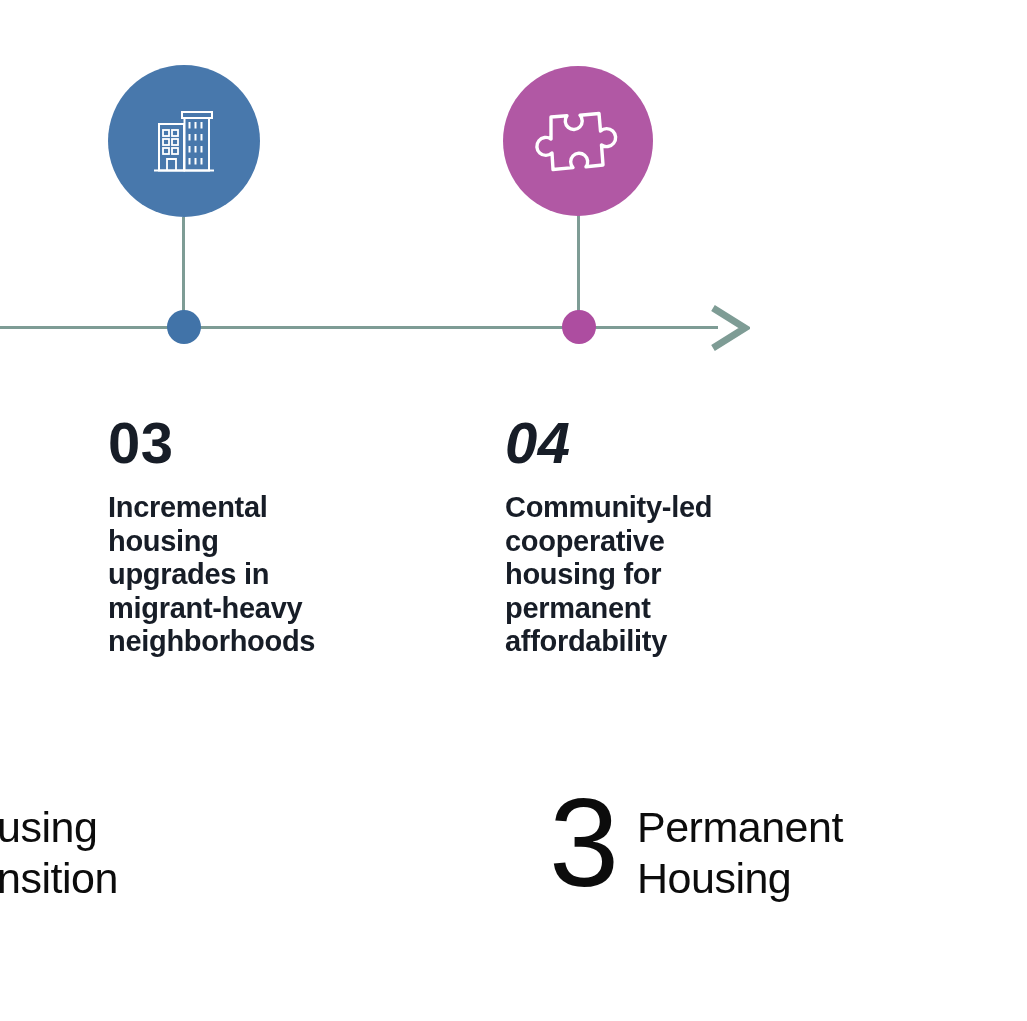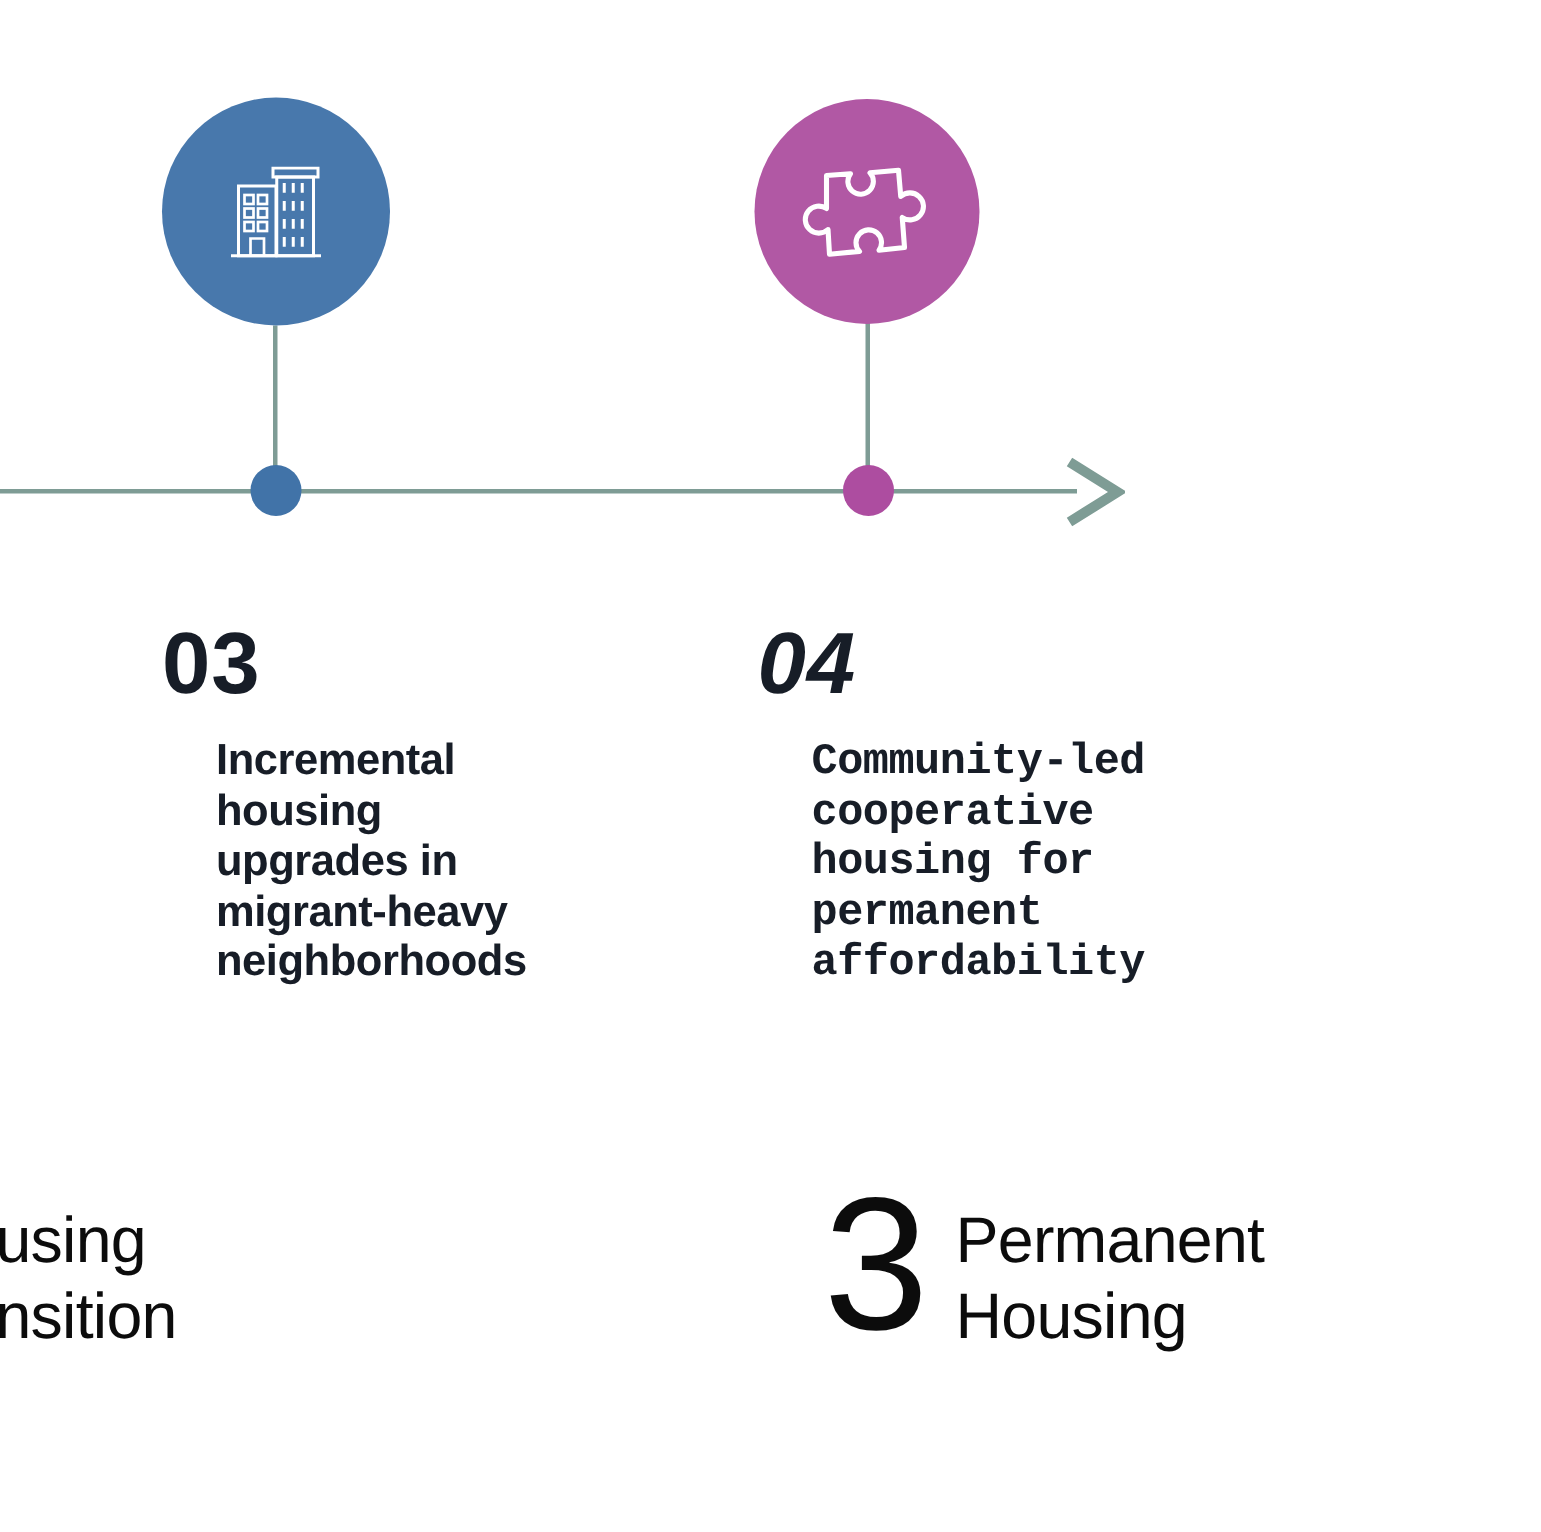--- a/index.html
+++ b/index.html
@@ -26,23 +26,23 @@
   .dot.s03 { left: 167px; top: 310px; background: var(--blue_dot, #4173a8); }
   .dot.s04 { left: 562px; top: 310px; background: var(--purple_dot, #ad4da0); }
 
   
   .step-number { position: absolute; top: 414px; font-size: 58px; font-weight: 700;
                  line-height: 1; color: var(--heading, #171d27); letter-spacing: 0.5px; }
   .step-number.s03 { left: 108px; }
   .step-number.s04 { left: 505px; font-style: italic; }
   .step-desc { position: absolute; top: 491px; font-size: 29px; font-weight: 700;
                line-height: 33.5px; letter-spacing: -0.3px; white-space: pre-line;
-               color: var(--heading, #171d27); margin-left: 36px; }
+               color: var(--heading, #171d27); }
   .step-desc.s03 { left: 108px; }
-  .step-desc.s04 { left: 505px; font-family: Liberation Mono, monospace; }
+  .step-desc.s04 { left: 505px; }
 
   
   .stage-frag { position: absolute; left: -3px; font-size: 43px; font-weight: 400;
                 line-height: 43px; letter-spacing: -0.5px; color: var(--black, #0c0c0c); }
   .stage-frag.l1 { top: 806px; }
   .stage-frag.l2 { top: 857px; }
   .stage3-number { position: absolute; left: 549px; top: 780px; font-size: 126px;
                    font-weight: 400; line-height: 1; color: var(--black, #0c0c0c); }
   .stage3-label { position: absolute; left: 637px; top: 802px; font-size: 43px;
                   font-weight: 400; line-height: 51px; letter-spacing: -0.5px;

